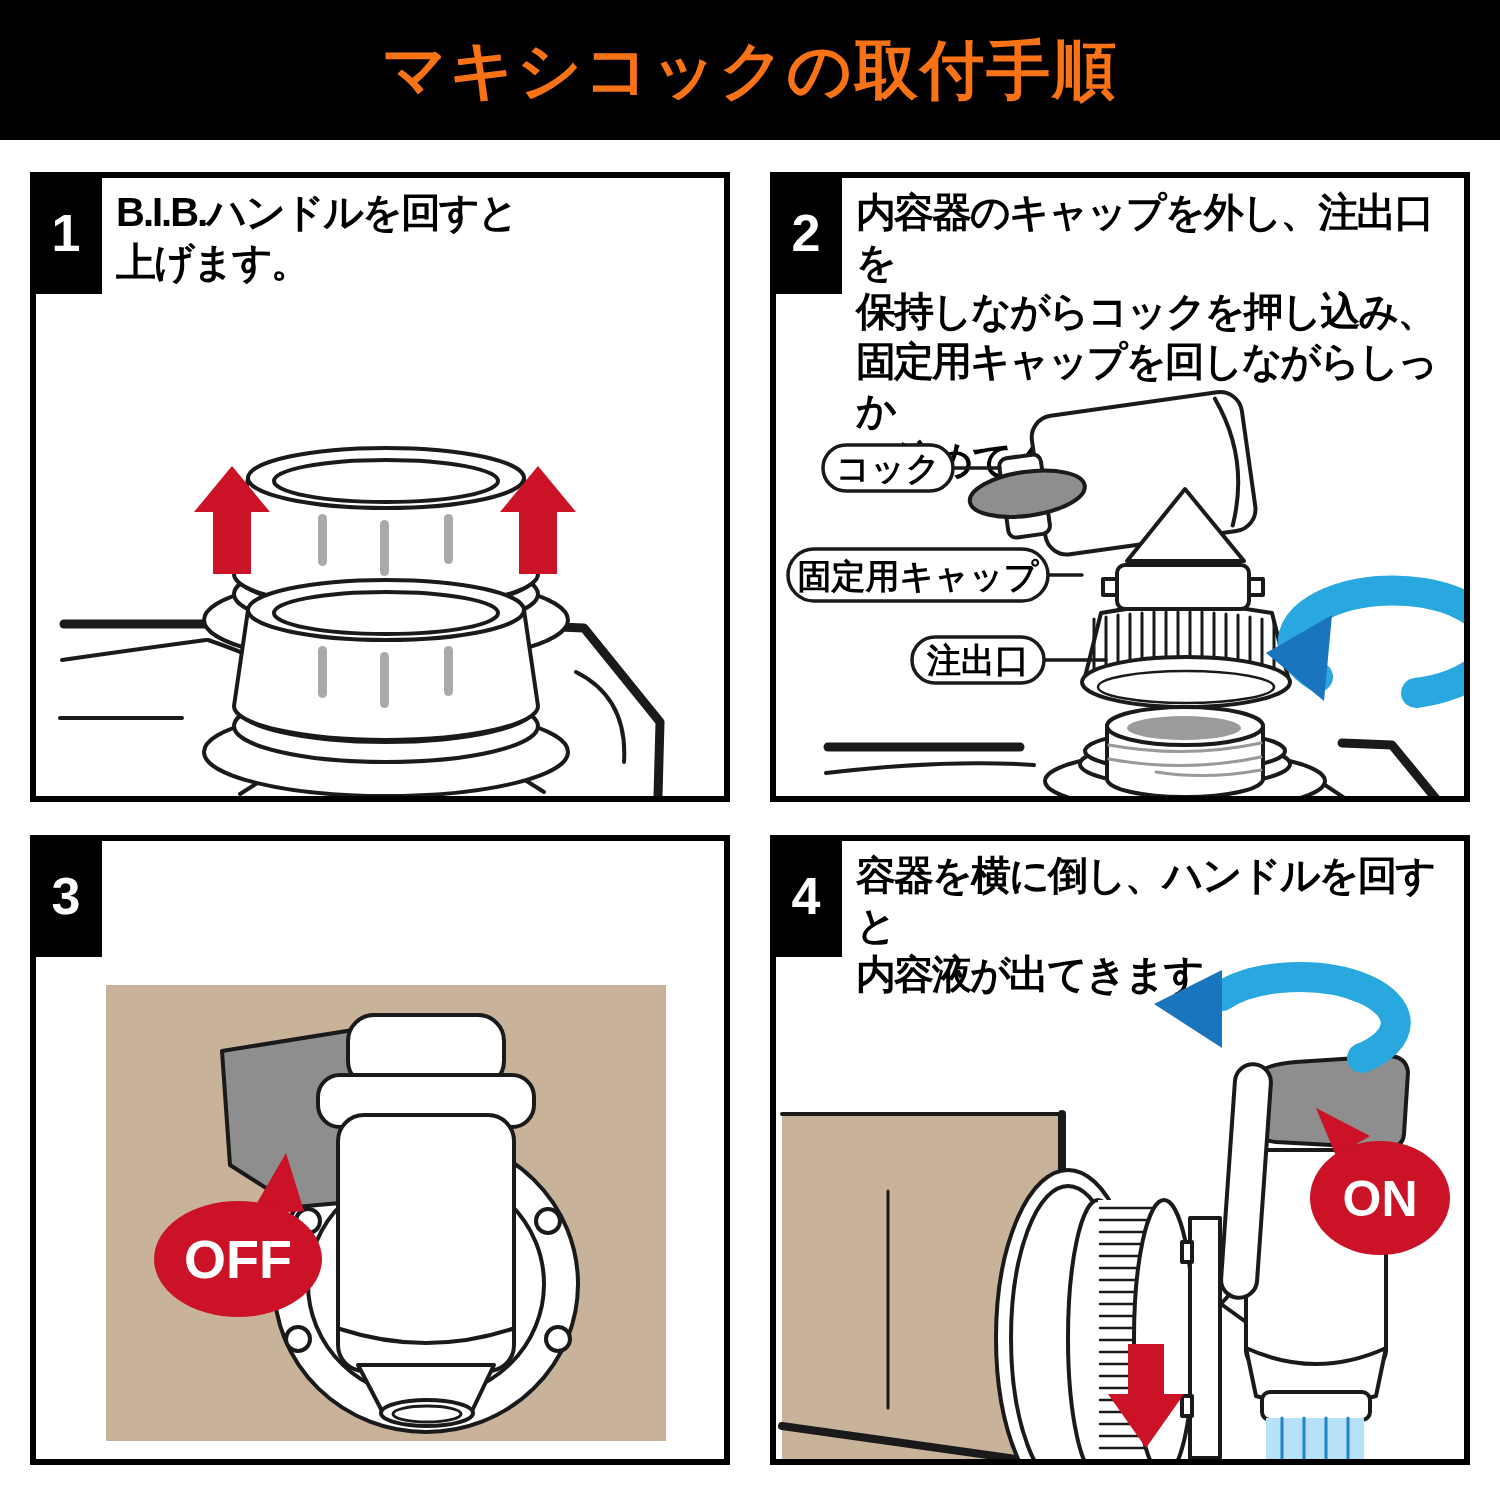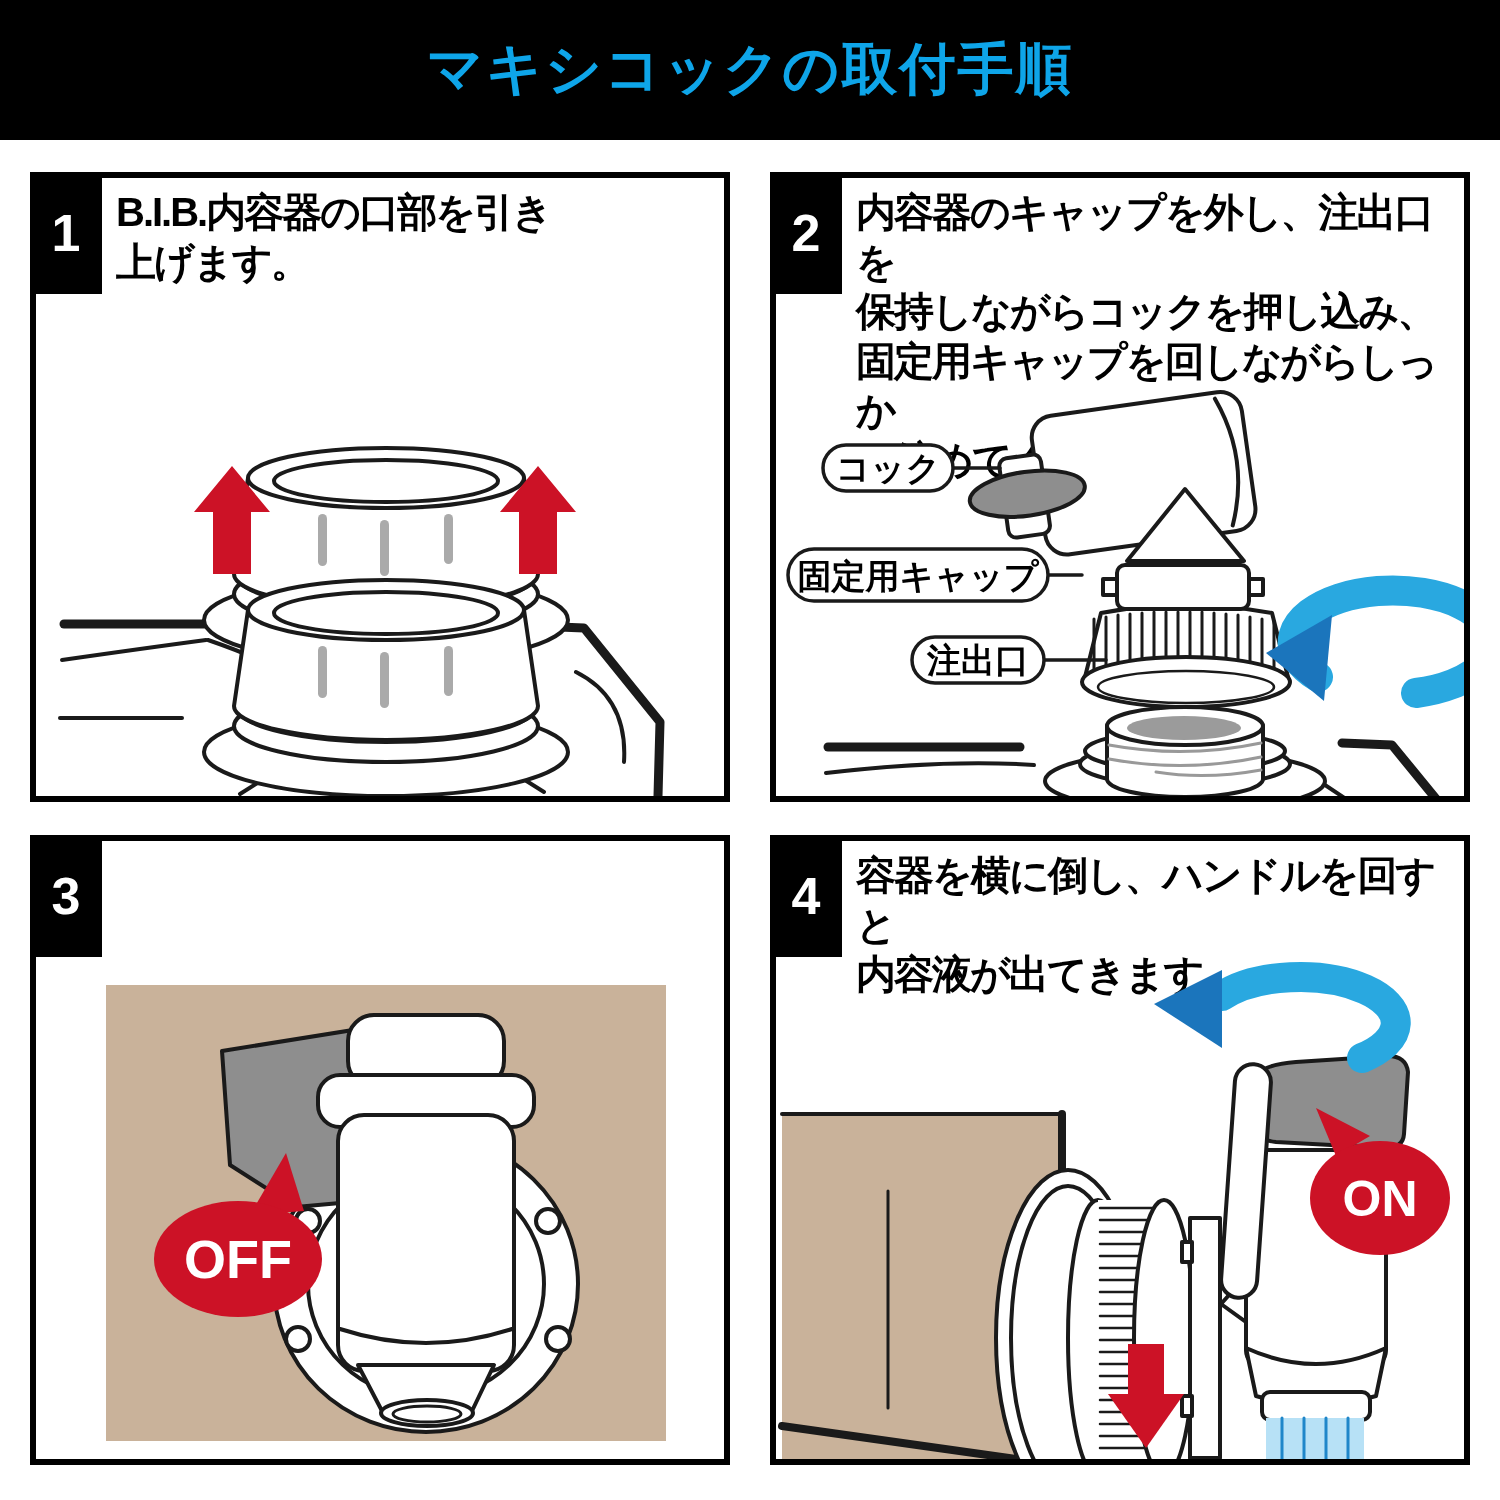--- a/index.html
+++ b/index.html
@@ -5,21 +5,21 @@
   html,body { margin:0; padding:0; }
   body {
     width:1500px; height:1500px; position:relative; background:#ffffff;
     font-family:"Liberation Sans","DejaVu Sans",sans-serif; overflow:hidden;
   }
   .banner {
     position:absolute; left:0; top:0; width:1500px; height:140px; background:#000;
     display:flex; align-items:center; justify-content:center;
   }
   .banner .title {
-    color:#0ea5e9; font-size:56px; font-weight:bold; letter-spacing:2px; margin:0;
+    color:#f97316; font-size:64px; font-weight:bold; letter-spacing:2px; margin:0;
   }
   .panel {
     position:absolute; width:700px; height:630px; border:6px solid #000;
     box-sizing:border-box; background:#fff;
   }
   #p1 { left:30px;  top:172px; }
   #p2 { left:770px; top:172px; }
   #p3 { left:30px;  top:835px; }
   #p4 { left:770px; top:835px; }
   .badge {
@@ -41,21 +41,21 @@
 </style>
 </head>
 <body>
 
 <header class="banner">
   <h1 class="title">マキシコックの取付手順</h1>
 </header>
 
 <section class="panel" id="p1">
   <div class="badge">1</div>
-  <div class="panel-text">B.I.B.内容器の口部を引き
+  <div class="panel-text">B.I.B.ハンドルを回すと
 上げます。</div>
   <svg class="art" width="688" height="458" viewBox="0 0 688 458">
     <defs>
       <g id="spoutG" fill="#fff" stroke="#1a1a1a" stroke-width="4">
         <ellipse cx="0" cy="142" rx="182" ry="44"></ellipse>
         <ellipse cx="0" cy="116" rx="152" ry="36"></ellipse>
         <ellipse cx="0" cy="98" rx="148" ry="34"></ellipse>
         <path d="M-138,0 L-152,96 A152,34 0 0 0 152,96 L138,0 Z"></path>
         <ellipse cx="0" cy="0" rx="138" ry="30"></ellipse>
         <ellipse cx="0" cy="3" rx="112" ry="21" fill="none"></ellipse>

